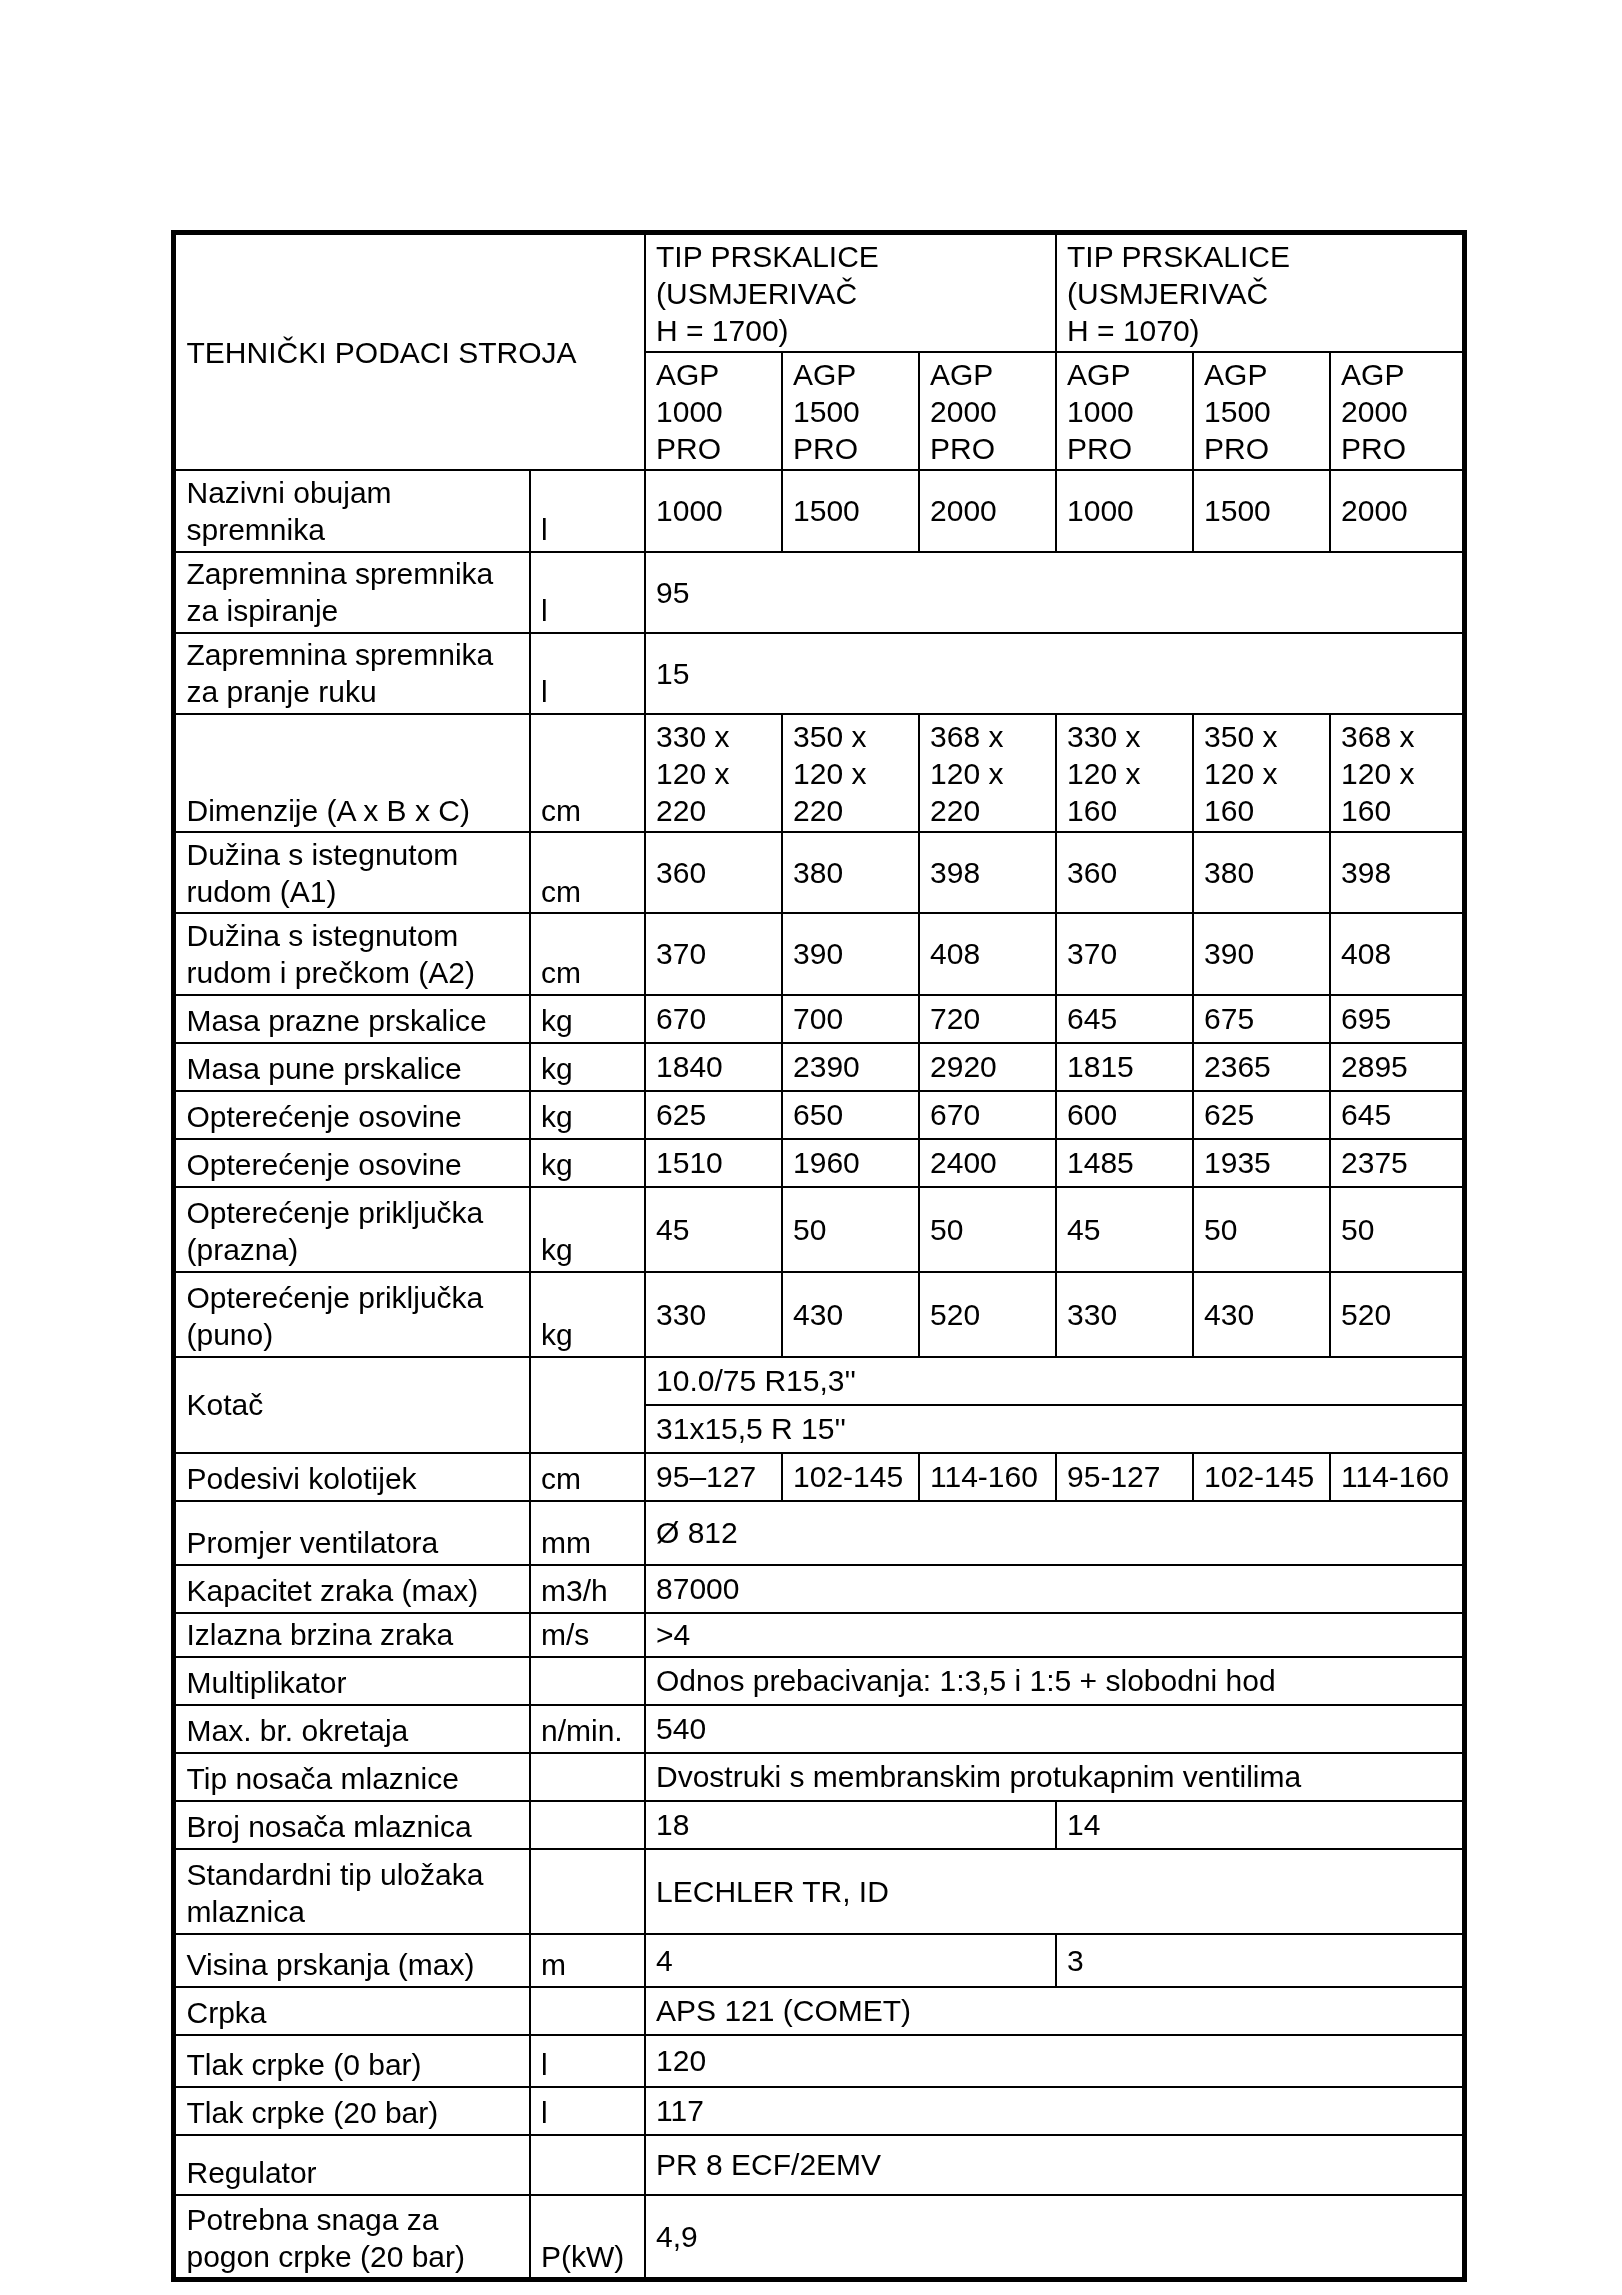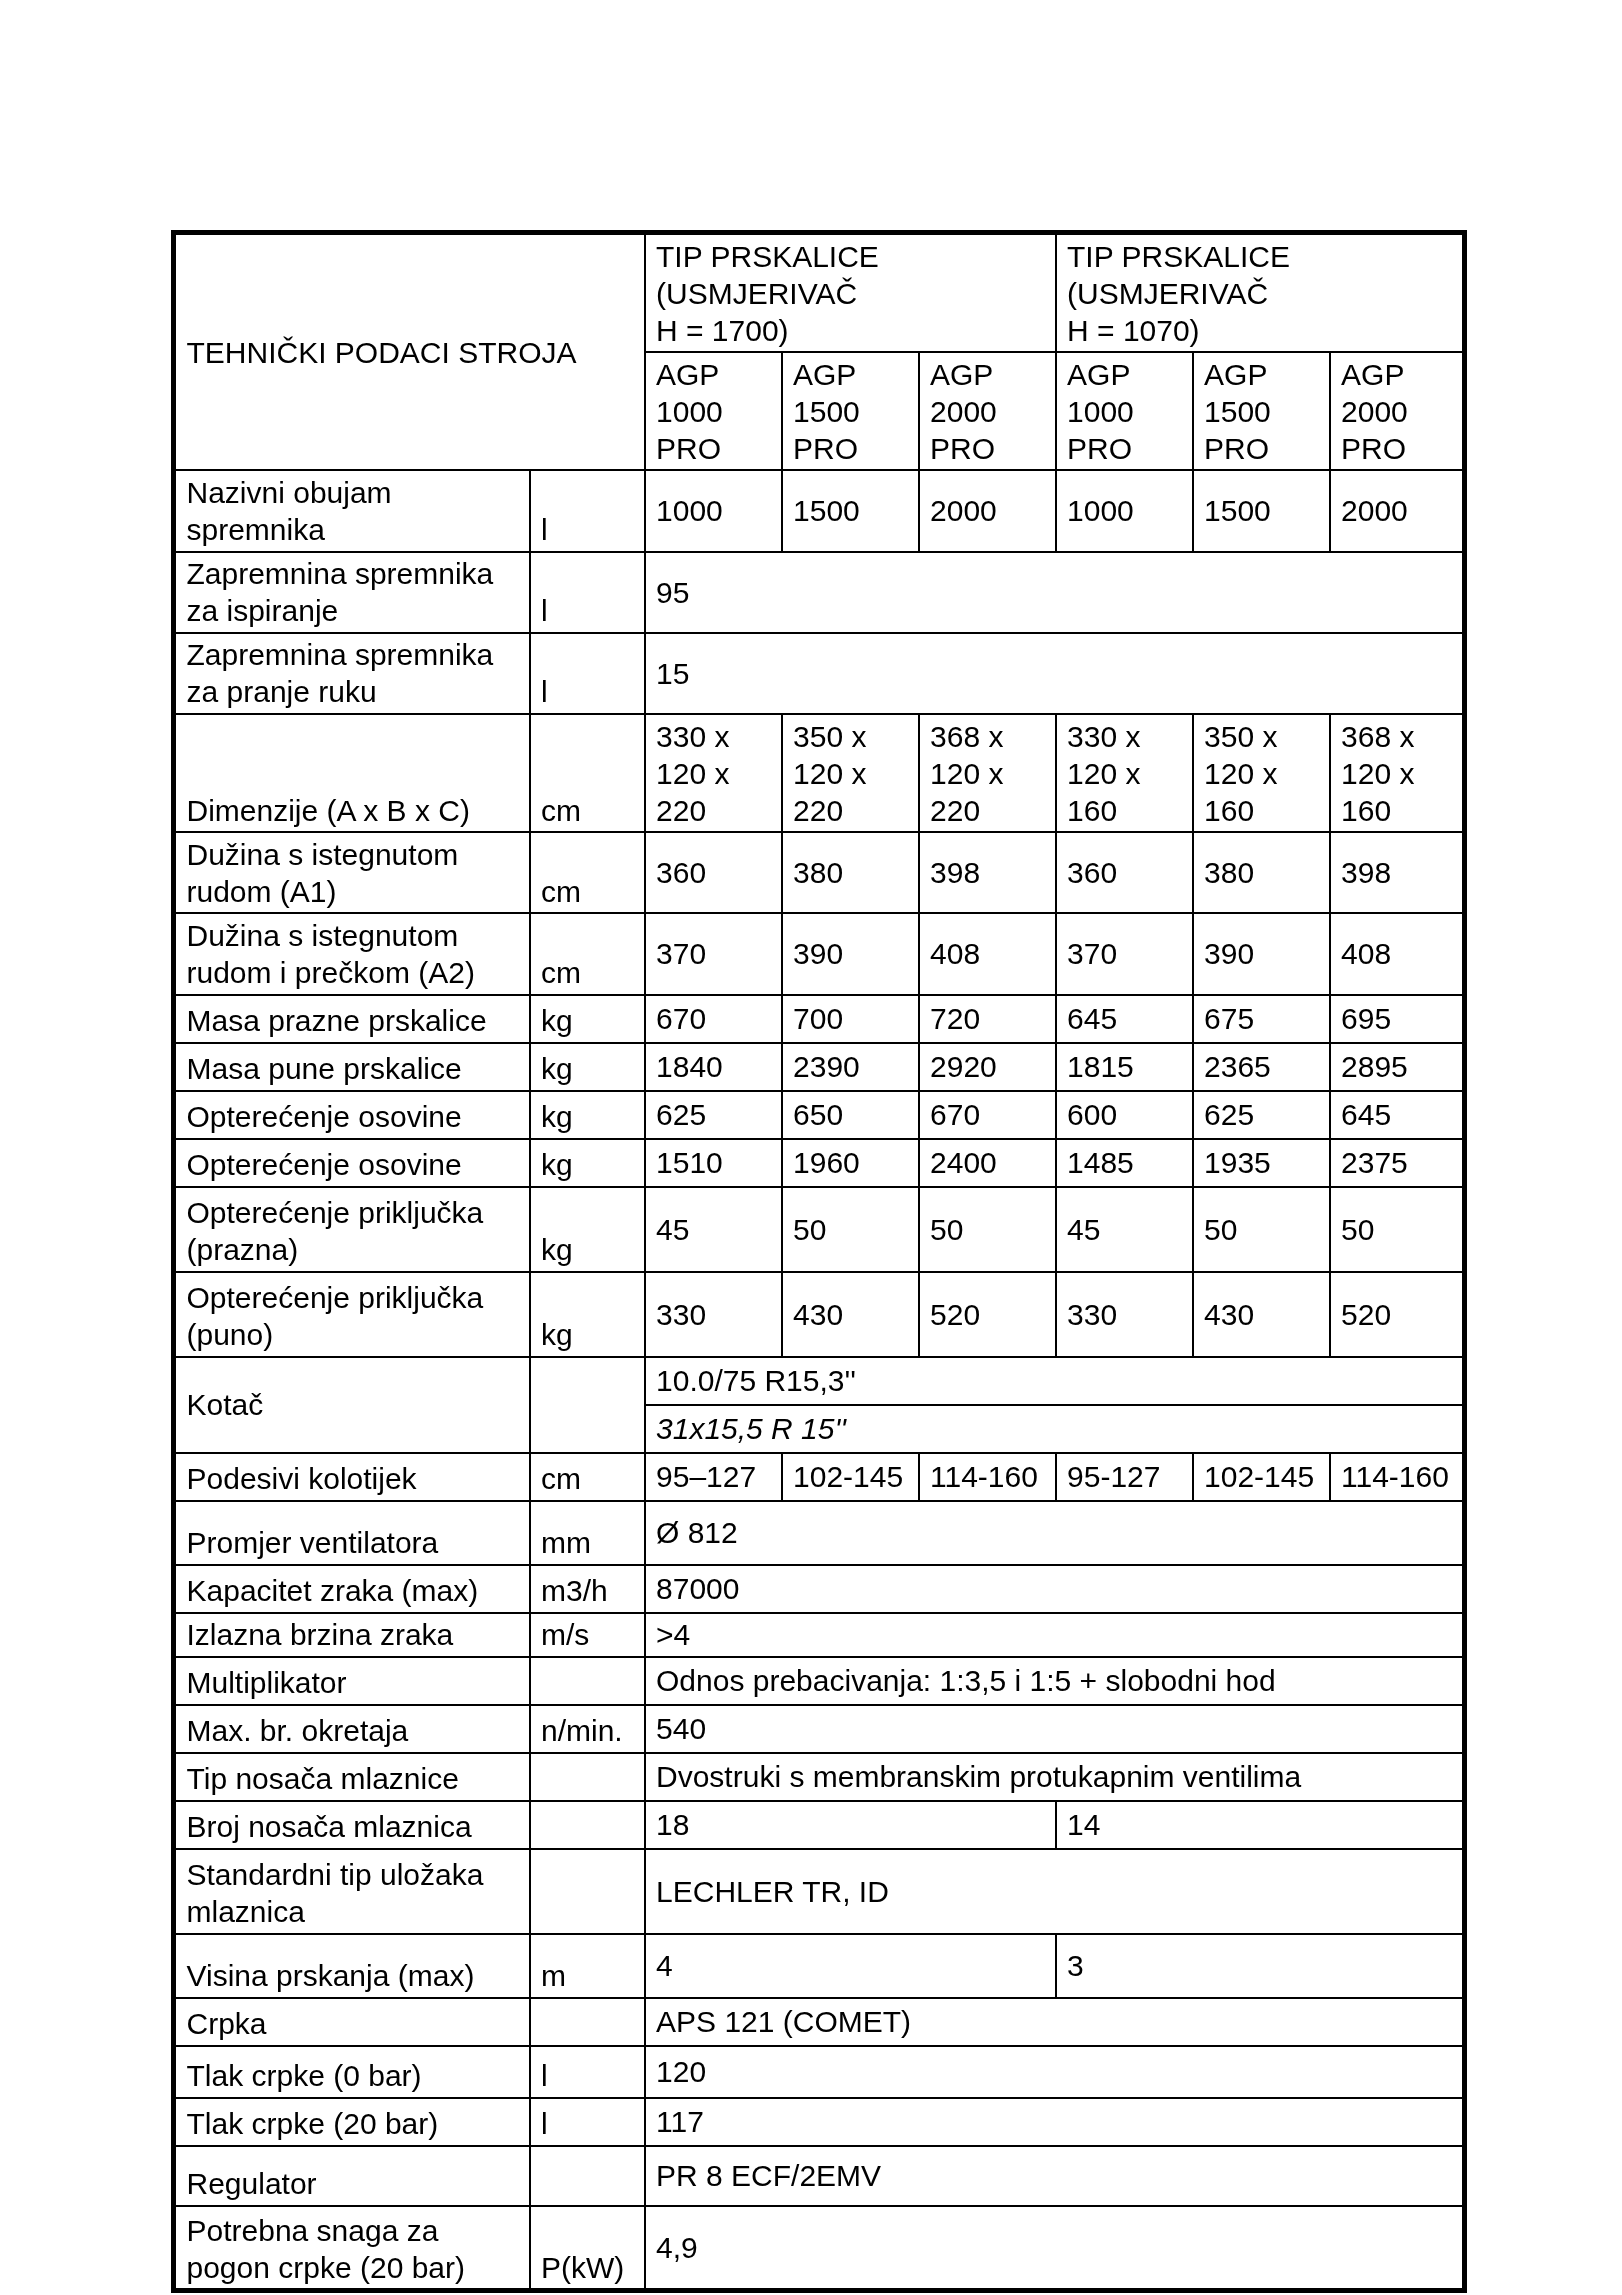--- a/index.html
+++ b/index.html
@@ -198,21 +198,21 @@
         <td class="val">520</td>
         <td class="val">330</td>
         <td class="val">430</td>
         <td class="val">520</td>
       </tr>
       <tr style="height: 48px; margin-top: 16px;">
         <td class="lab vmid" rowspan="2">Kotač</td>
         <td class="unit" rowspan="2"></td>
         <td class="val" colspan="6">10.0/75 R15,3''</td>
       </tr>
-      <tr style="height: 48px; font-style: italic;">
+      <tr style="height: 48px;">
         <td class="val" colspan="6">31x15,5 R 15''</td>
       </tr>
       <tr style="height: 48px;">
         <td class="lab">Podesivi kolotijek</td>
         <td class="unit">cm</td>
         <td class="val">95–127</td>
         <td class="val">102-145</td>
         <td class="val">114-160</td>
         <td class="val">95-127</td>
         <td class="val">102-145</td>
@@ -253,21 +253,21 @@
         <td class="unit"></td>
         <td class="val" colspan="3">18</td>
         <td class="val" colspan="3">14</td>
       </tr>
       <tr style="height: 85px;">
         <td class="lab">Standardni tip uložaka
 mlaznica</td>
         <td class="unit"></td>
         <td class="val" colspan="6">LECHLER TR, ID</td>
       </tr>
-      <tr style="height: 64px;">
+      <tr style="height: 53px;">
         <td class="lab">Visina prskanja (max)</td>
         <td class="unit">m</td>
         <td class="val" colspan="3">4</td>
         <td class="val" colspan="3">3</td>
       </tr>
       <tr style="height: 48px;">
         <td class="lab">Crpka</td>
         <td class="unit"></td>
         <td class="val" colspan="6">APS 121 (COMET)</td>
       </tr>

